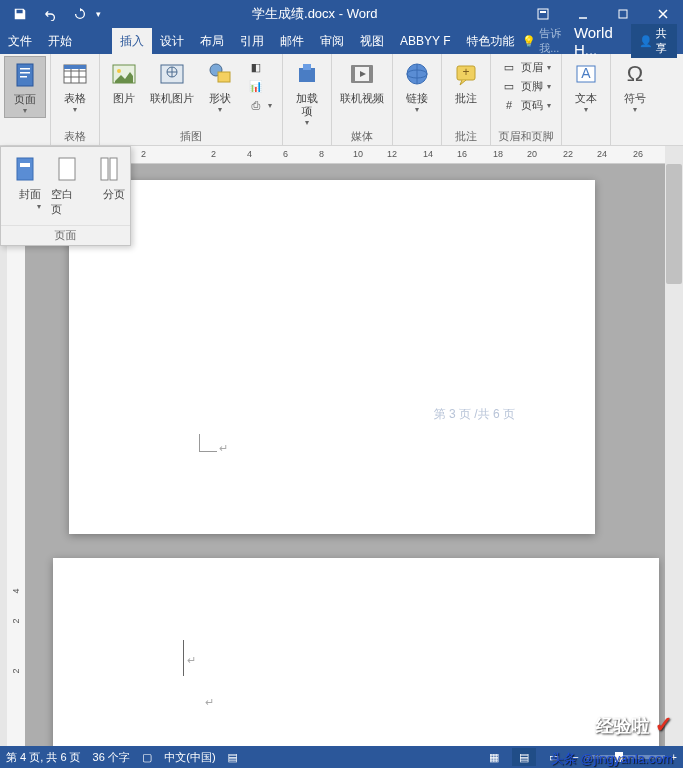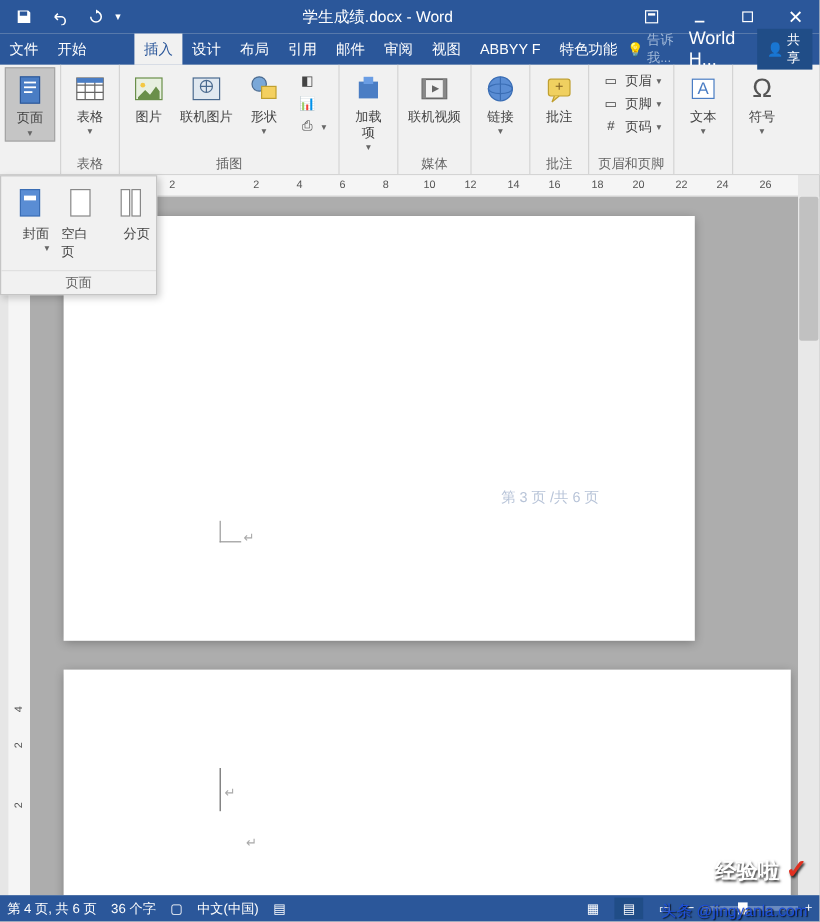--- a/index.html
+++ b/index.html
@@ -49,21 +49,21 @@
 
 .ruler-h { position: absolute; left: 25px; right: 18px; top: 146px; height: 18px; background: #f5f5f5; border-bottom: 1px solid #ccc; display: flex; align-items: center; font-size: 9px; color: #555; overflow: hidden; z-index: 1; }
 .ruler-h .tick-area { position: relative; width: 100%; height: 100%; }
 .ruler-h .num { position: absolute; top: 3px; font-size: 9px; }
 .ruler-v { position: absolute; left: 7px; top: 164px; bottom: 22px; width: 18px; background: #f5f5f5; display: flex; flex-direction: column; align-items: center; font-size: 9px; color: #555; }
 .ruler-v .vnum { margin: 10px 0; transform: rotate(-90deg); font-size: 9px; }
 
 
 .docarea { position: absolute; left: 25px; right: 18px; top: 164px; bottom: 22px; background: #adadad; overflow: hidden; }
 .page { position: absolute; background: white; box-shadow: 0 2px 8px rgba(0,0,0,0.3); }
-.page1 { left: 28px; top: 16px; width: 526px; height: 354px; }
+.page1 { left: 44px; top: 16px; width: 526px; height: 354px; }
 .page2 { left: 28px; top: 394px; width: 606px; height: 280px; }
 .pagenum-text { position: absolute; right: 80px; top: 226px; font-size: 12px; color: #b8c4d8; }
 .page-content-mark { position: absolute; left: 130px; top: 254px; width: 18px; height: 18px; border-left: 1px solid #999; border-bottom: 1px solid #999; }
 .scrollbar-v { position: absolute; right: 0; top: 164px; bottom: 22px; width: 18px; background: #e8e8e8; }
 .scrollbar-thumb { position: absolute; top: 0; width: 16px; left: 1px; height: 120px; background: #c1c1c1; border-radius: 2px; }
 
 
 .statusbar { position: absolute; left: 0; right: 0; bottom: 0; height: 22px; background: #2b579a; display: flex; align-items: center; color: white; font-size: 11px; padding: 0 6px; gap: 12px; }
 .statusbar-right { margin-left: auto; display: flex; align-items: center; gap: 6px; }
 .viewbtn { width: 24px; height: 18px; display: flex; align-items: center; justify-content: center; }

